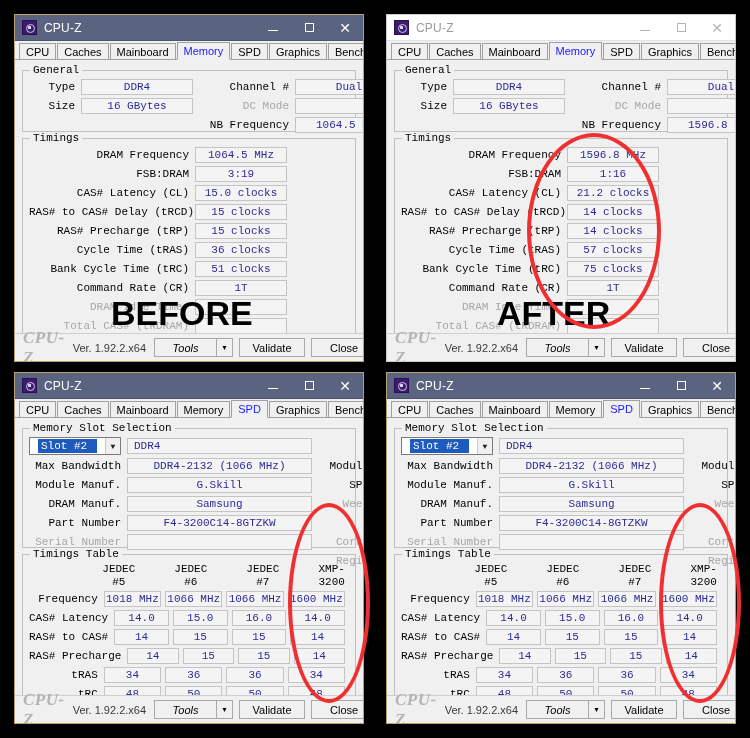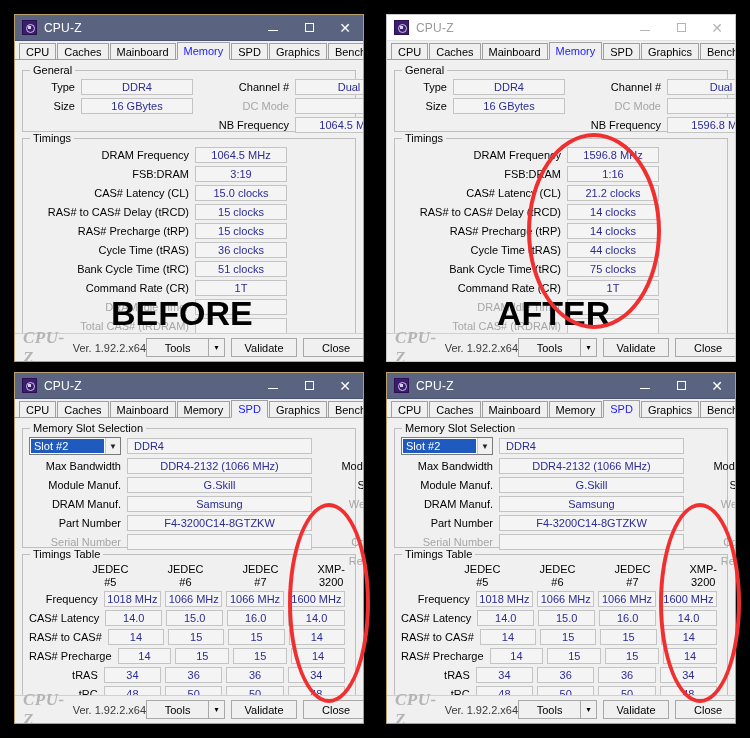--- a/index.html
+++ b/index.html
@@ -72,21 +72,21 @@
     color:#1a1aff;background:#f0f0f0;height:18px;
     margin-bottom:-1px;position:relative;z-index:2;
     border-bottom:1px solid #f0f0f0;
   }
 
   .client{padding:4px 5px 0 5px;box-sizing:border-box;}
 
   
   .group{
     border:1px solid #bfbfbf;margin:6px 2px 0 2px;
-    padding:8px 6px 13px 6px;position:relative;box-sizing:border-box;
+    padding:8px 6px 13px 6px;position:relative;box-sizing:border-box;font-family:Liberation Mono, monospace;
   }
   .group > .legend{
     position:absolute;top:-7px;left:7px;background:#f0f0f0;
     padding:0 3px;font-size:11px;color:#000;line-height:12px;
   }
 
   
   .row{display:flex;align-items:center;height:16px;margin-bottom:3px;}
   .lab{
     font-size:11px;color:#000;text-align:right;
@@ -120,21 +120,21 @@
   .spd-l .lab{width:92px;}
   .spd-l .val{width:185px;}
   .spd-r .lab{width:82px;}
   .slot-row{display:flex;align-items:center;height:18px;margin-bottom:3px;}
   .combo{
     width:92px;height:18px;border:1px solid #7a7a7a;background:#fff;
     display:flex;align-items:center;box-sizing:border-box;
   }
   .combo-text{
     flex:1 1 auto;background:#1f5bbf;color:#fff;font-size:11px;
-    height:14px;line-height:14px;margin:1px;padding-left:3px;
+    height:14px;line-height:14px;margin:8px;padding-left:3px;
     overflow:hidden;white-space:nowrap;
   }
   .combo-arrow{
     width:15px;height:16px;background:#f0f0f0;border-left:1px solid #c8c8c8;
     display:flex;align-items:center;justify-content:center;
     font-size:8px;color:#222;box-sizing:border-box;
   }
   .slot-type{
     margin-left:6px;width:185px;height:16px;border:1px solid #c4c4c4;
     background:#f4f4f4;font-size:11px;color:#2b2b96;
@@ -165,21 +165,21 @@
     font-style:italic;font-weight:bold;font-size:17px;color:#b4b4b4;
     margin-left:8px;letter-spacing:0.5px;
   }
   .ver{font-size:11px;color:#3a3a3a;margin-left:8px;white-space:nowrap;}
   .btns{margin-left:auto;display:flex;align-items:center;margin-right:6px;}
   .btn{
     height:19px;border:1px solid #a8a8a8;background:#f0f0f0;
     font-size:11px;color:#000;display:flex;align-items:center;
     justify-content:center;box-sizing:border-box;margin-left:6px;
   }
-  .btn.tools{width:62px;margin-left:0;border-right:none;}
+  .btn.tools{width:62px;margin-left:8px;border-right:none;font-style:italic;}
   .btn.drop{width:17px;margin-left:0;font-size:8px;}
   .btn.validate{width:66px;}
   .btn.close{width:66px;}
 
   
   .bigword{
     position:absolute;font-family:"Liberation Sans","DejaVu Sans",sans-serif;
     font-weight:bold;color:#000;font-size:34px;letter-spacing:0px;
     line-height:34px;
   }
@@ -396,21 +396,21 @@
             <div class="row">
               <span class="lab">RAS# to CAS# Delay (tRCD)</span>
               <span class="val">14 clocks</span>
             </div>
             <div class="row">
               <span class="lab">RAS# Precharge (tRP)</span>
               <span class="val">14 clocks</span>
             </div>
             <div class="row">
               <span class="lab">Cycle Time (tRAS)</span>
-              <span class="val">44 clocks</span>
+              <span class="val">57 clocks</span>
             </div>
             <div class="row">
               <span class="lab">Bank Cycle Time (tRC)</span>
               <span class="val">75 clocks</span>
             </div>
             <div class="row">
               <span class="lab">Command Rate (CR)</span>
               <span class="val">1T</span>
             </div>
             <div class="row">

